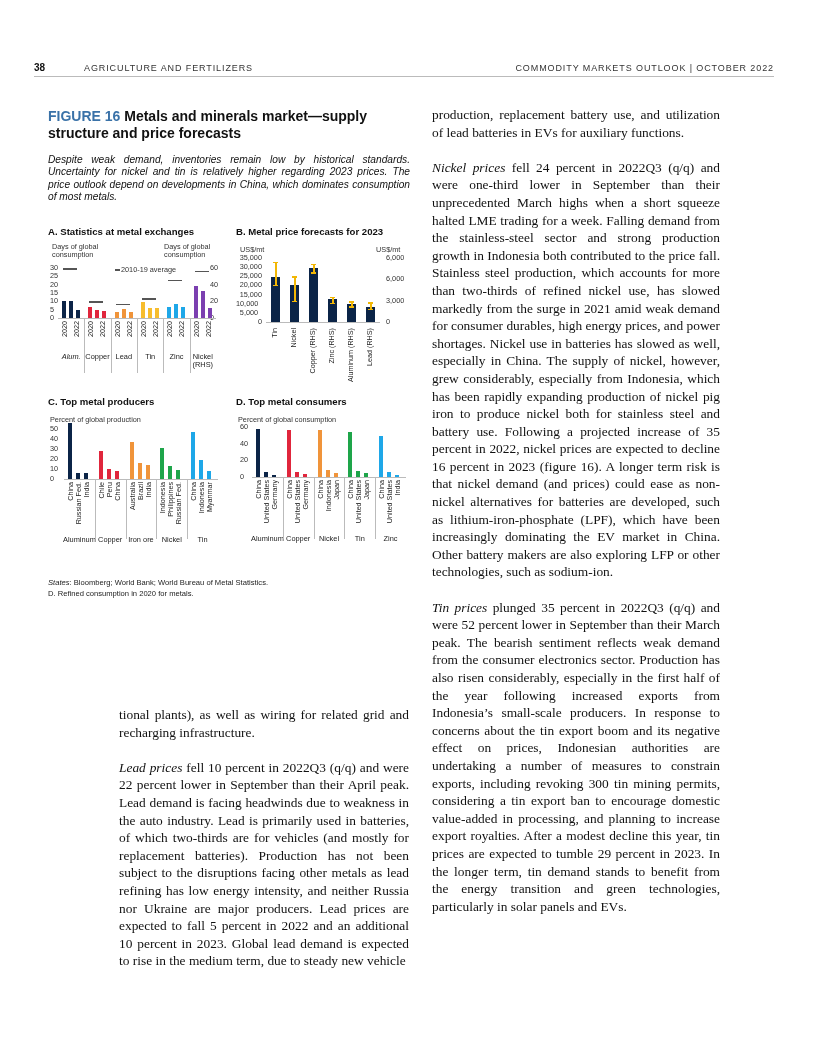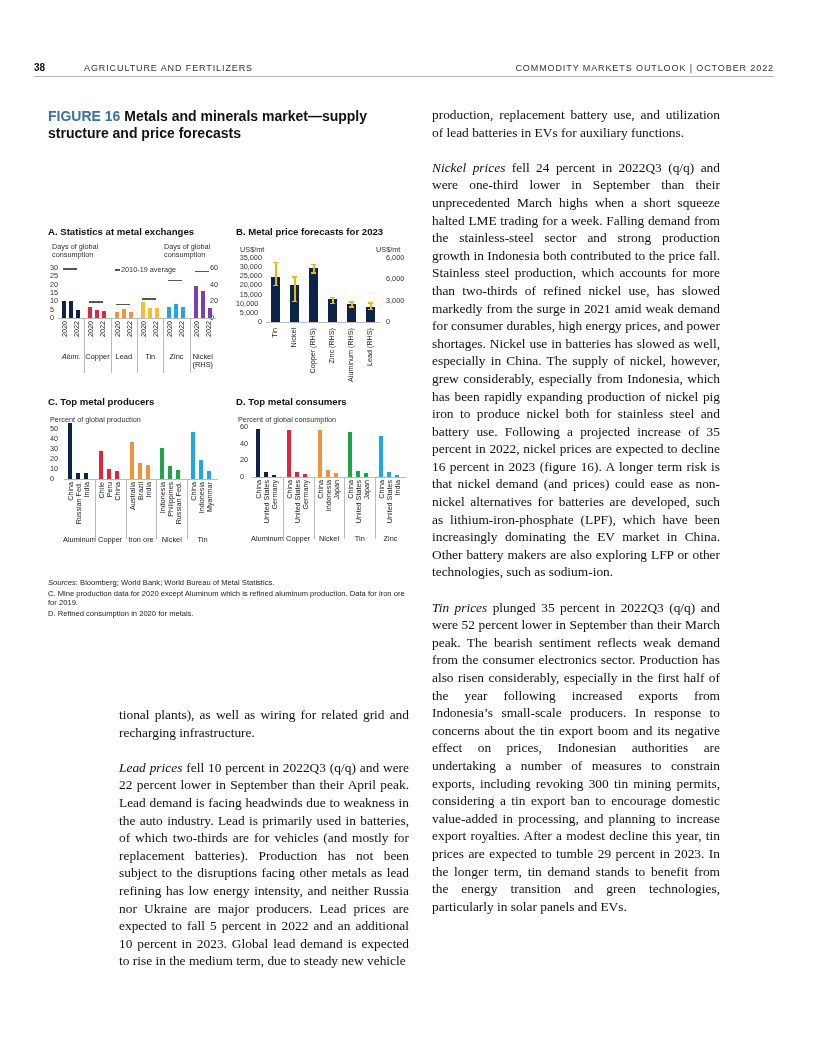--- a/index.html
+++ b/index.html
@@ -39,20 +39,21 @@
 <body>
 
 <div class="header sans">
   <span class="pnum">38</span>
   <span class="sect">AGRICULTURE AND FERTILIZERS</span>
   <span class="pub">COMMODITY MARKETS OUTLOOK | OCTOBER 2022</span>
 </div>
 
 <div class="fig sans">
   <div class="fig-title"><span class="lab">FIGURE 16</span><span> Metals and minerals market—supply structure and price forecasts</span></div>
+  <div class="fig-sub">Despite weak demand, inventories remain low by historical standards. Uncertainty for nickel and tin is relatively higher regarding 2023 prices. The price outlook depend on developments in China, which dominates consumption of most metals.</div>
 </div>
 
 <div id="charts" class="sans">
     <div class="panel-title" style="left: 48px; top: 226px;">A. Statistics at metal exchanges</div>
     <div class="ax" style="left: 52px; top: 243px; width: 60px; line-height: 8px;">Days of global consumption</div>
     <div class="ax" style="left: 164px; top: 243px; width: 60px; line-height: 8px;">Days of global consumption</div>
     <div class="tick" style="left: 50px; top: 263px;">30</div>
     <div class="tick" style="left: 50px; top: 271.333px;">25</div>
     <div class="tick" style="left: 50px; top: 279.667px;">20</div>
     <div class="tick" style="left: 50px; top: 288px;">15</div>
@@ -249,22 +250,21 @@
     <div class="bar" style="left: 387.2px; top: 472px; width: 4px; height: 5px; background: rgb(30, 167, 232);"></div>
     <div class="vlab" style="left: 385.2px; top: 480px;">United States</div>
     <div class="bar" style="left: 395.2px; top: 474.5px; width: 4px; height: 2.5px; background: rgb(30, 167, 232);"></div>
     <div class="vlab" style="left: 393.2px; top: 480px;">India</div>
     <div class="glab" style="left: 372.2px; top: 534px; width: 36.8px;">Zinc</div>
     <div class="sep" style="left: 375.2px; top: 477px; height: 62px;"></div>
     <div class="sep" style="left: 252px; top: 477px; width: 154px; height: 1px;"></div>
   </div>
 
 <div class="notes sans">
-  <p><em>Sources</em><span>: Bloomberg; World Bank; World Bureau of Metal Statistics.</span></p>
-  <p>C. Mine production data for 2020 except Aluminum which is refined aluminum production. Data for iron ore for 2019.</p>
+  <p><em>States</em><span>: Bloomberg; World Bank; World Bureau of Metal Statistics.</span></p>
   <p>D. Refined consumption in 2020 for metals.</p>
 </div>
 
 <div class="body-text serif" style="left:119px; top:706px; width:290px;">
   <p>tional plants), as well as wiring for related grid and recharging infrastructure.</p>
   <p><em>Lead prices</em><span> fell 10 percent in 2022Q3 (q/q) and were 22 percent lower in September than their April peak. Lead demand is facing headwinds due to weakness in the auto industry. Lead is primarily used in batteries, of which two-thirds are for vehicles (and mostly for replacement batteries). Production has not been subject to the disruptions facing other metals as lead refining has low energy intensity, and neither Russia nor Ukraine are major producers. Lead prices are expected to fall 5 percent in 2022 and an additional 10 percent in 2023. Global lead demand is expected to rise in the medium term, due to steady new vehicle</span></p>
 </div>
 
 <div class="body-text serif" style="left:432px; top:106px; width:288px;">
   <p>production, replacement battery use, and utilization of lead batteries in EVs for auxiliary functions.</p>

